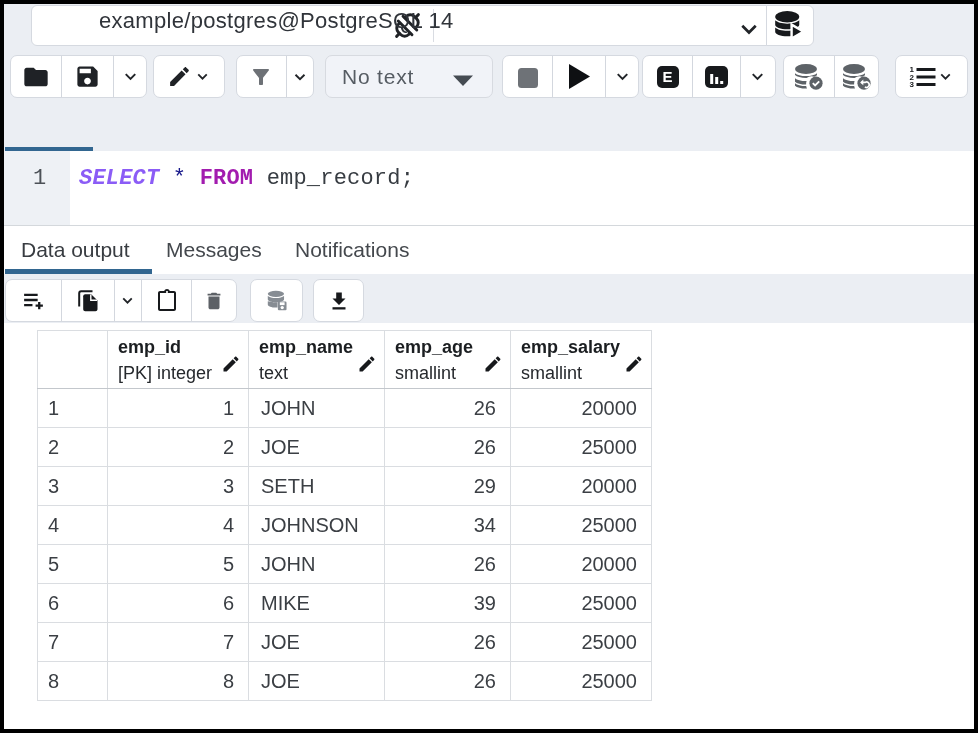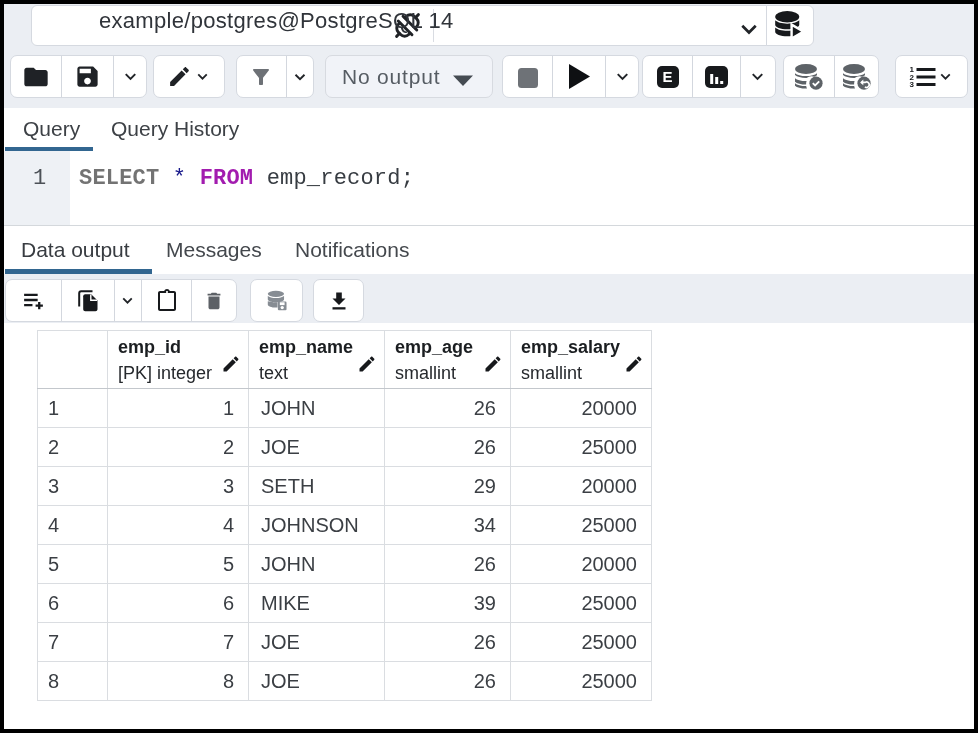--- a/index.html
+++ b/index.html
@@ -83,21 +83,21 @@
           <path fill="#6d7176" d="M4.25 5.61C6.27 8.2 10 13 10 13v6c0 .55.45 1 1 1h2c.55 0 1-.45 1-1v-6s3.72-4.8 5.74-7.39c.51-.66.04-1.61-.79-1.61H5.04c-.83 0-1.3.95-.79 1.61z"></path>
         </svg>
       </div>
   <div class="cell" style="width:28px;">
         <svg width="18" height="18" viewBox="0 0 24 24">
           <path d="M6 9l6 6 6-6" fill="none" stroke="#212428" stroke-width="2.5"></path>
         </svg>
       </div>
 </div>
 <div class="btn" style="left:321px;top:51px;width:168px;height:43px;justify-content:flex-start;background:#f1f3f8;border-color:#d7dae0;">
-  <span style="margin-left:16px;font-size:21px;color:#565c63;letter-spacing:0.8px;">No output</span>
+  <span style="margin-left:16px;font-size:21px;color:#565c63;letter-spacing:0.8px;">No text</span>
   <svg class="abs" style="right:19px;top:18px;" width="20" height="13" viewBox="0 0 20 13">
         <polygon points="0,1.5 20,1.5 10,12" fill="#454b52"></polygon>
       </svg>
 </div>
 <div class="grp" style="left:498px;top:51px;width:137px;height:43px;">
   <div class="cell" style="width:49px;">
         <span style="width:20px;height:20px;background:#6e7277;border-radius:3.5px;display:block;margin-top:2px;"></span>
       </div>
   <div class="cell" style="width:53px;">
         <svg width="24" height="27" viewBox="0 0 24 27">
@@ -167,30 +167,26 @@
           <text x="0.5" y="8.2">1</text>
           <text x="0.5" y="15.7">2</text>
           <text x="0.5" y="23.2">3</text>
         </g>
       </svg>
   <svg width="17" height="17" viewBox="0 0 24 24" style="margin-left:1px;">
         <path d="M6 9l6 6 6-6" fill="none" stroke="#212428" stroke-width="2.6"></path>
       </svg>
 </div>
 
-<div class="abs" style="left:0;top:104px;width:970px;height:43px;background:#fff;">
-  <span class="abs" style="left:19px;top:9px;font-size:21px;color:#3d4146;">Query</span>
-  <span class="abs" style="left:107px;top:9px;font-size:21px;color:#3d4146;">Query History</span>
-</div>
 <div class="abs" style="left:1px;top:143px;width:88px;height:4px;background:#326690;"></div>
 
 <div class="abs" style="left:0;top:147px;width:970px;height:74px;background:#fff;border-bottom:1px solid #d4d8dc;">
   <div class="abs" style="left:0;top:0;width:66px;height:74px;background:#eef1f5;"></div>
   <div class="abs" style="left:29px;top:15px;font-family:'Liberation Mono',monospace;font-size:22px;color:#4c5157;">1</div>
-  <div class="abs" style="left:75px;top:15px;font-family:'Liberation Mono',monospace;font-size:22px;letter-spacing:0.2px;white-space:pre;color:#373c42;"><b style="color:#737373;">SELECT</b> <span style="color:#16178a;">*</span> <b style="color:#a21caf;">FROM</b> emp_record;</div>
+  <div class="abs" style="left:75px;top:15px;font-family:'Liberation Mono',monospace;font-size:22px;letter-spacing:0.2px;white-space:pre;color:#373c42;"><b style="color:#8b5cf6;font-style:italic;">SELECT</b> <span style="color:#16178a;">*</span> <b style="color:#a21caf;">FROM</b> emp_record;</div>
 </div>
 
 <div class="abs" style="left:0;top:222px;width:970px;height:48px;background:#fff;">
   <span class="abs" style="left:17px;top:12px;font-size:21px;color:#383c41;">Data output</span>
   <span class="abs" style="left:162px;top:12px;font-size:21px;color:#44484d;">Messages</span>
   <span class="abs" style="left:291px;top:12px;font-size:21px;color:#44484d;">Notifications</span>
 </div>
 <div class="abs" style="left:1px;top:265px;width:147px;height:5px;background:#326690;"></div>
 
 <div class="grp" style="left:1px;top:275px;width:232px;height:43px;">

